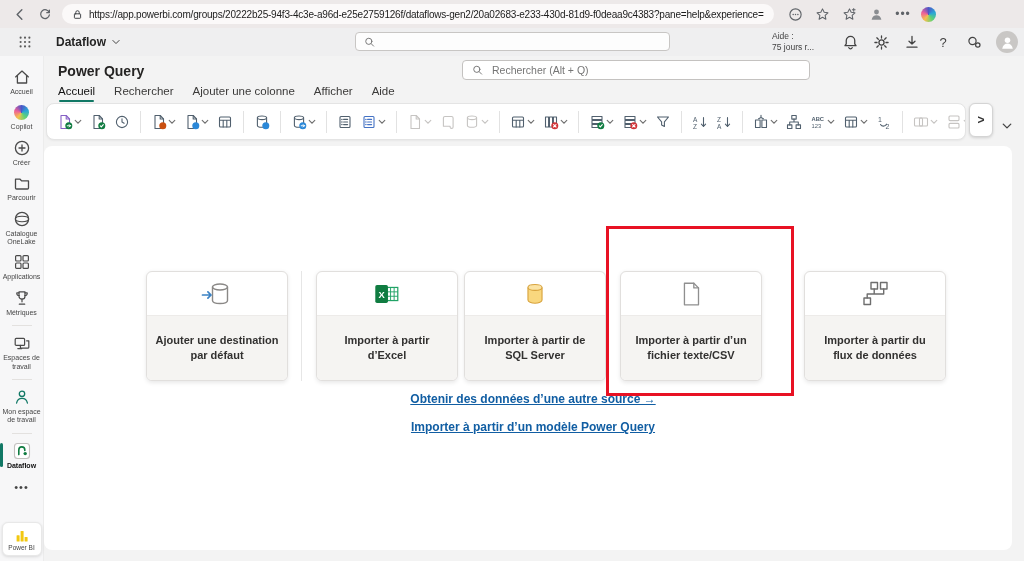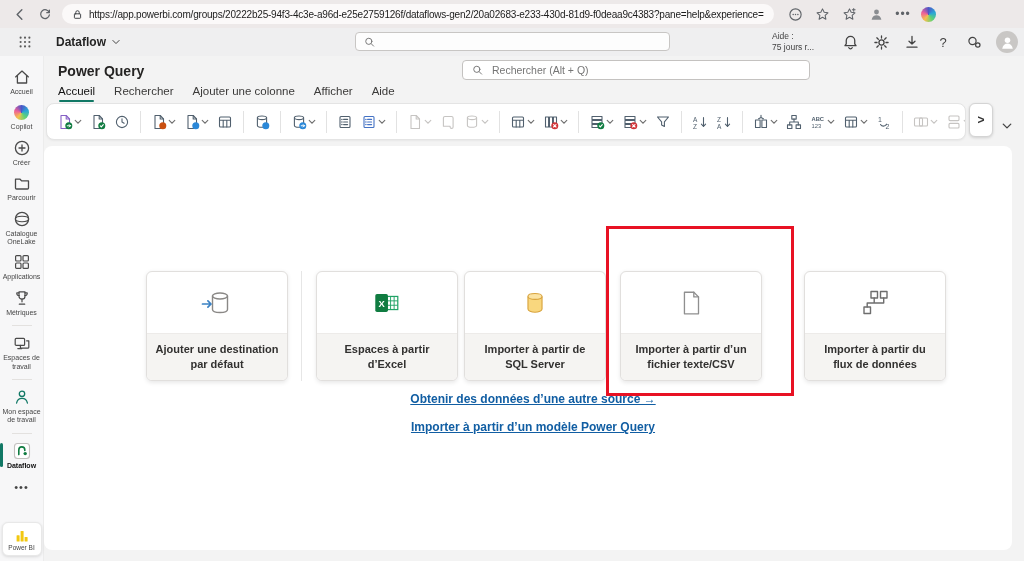--- a/index.html
+++ b/index.html
@@ -51,21 +51,21 @@
   .ric{display:flex;align-items:center;gap:1px;padding:2px 1px;border-radius:3px;cursor:pointer;flex:0 0 auto;}
   .ric.disabled{cursor:default;}
   .rdiv{width:1px;height:22px;background:#e2e2e2;margin:0 3px;flex:0 0 auto;}
   .rexpand{position:absolute;left:925px;top:47px;width:22px;height:32px;background:#fff;border:1px solid #d4d4d4;border-radius:6px;box-shadow:0 1px 3px rgba(0,0,0,.15);display:flex;align-items:center;justify-content:center;font-size:12px;font-weight:bold;color:#333;cursor:pointer;}
   .rcollapse{position:absolute;left:956px;top:63px;width:14px;height:14px;display:flex;align-items:center;justify-content:center;color:#444;cursor:pointer;}
 
   
   .canvas{position:absolute;left:44px;top:146px;width:968px;height:404px;background:#fff;border-radius:8px;}
   .card{position:absolute;top:125px;width:142px;height:110px;background:#fff;border:1px solid #e1dfdd;border-radius:6px;box-shadow:0 1.5px 4px rgba(0,0,0,.09);box-sizing:border-box;cursor:pointer;display:flex;flex-direction:column;}
   .card-ico{height:72px;display:flex;align-items:center;justify-content:center;}
-  .card-label{flex:1;background:#f5f4f2;border-top:1px solid #edebe9;border-radius:0 0 5px 5px;display:flex;align-items:center;justify-content:center;text-align:center;font-size:11px;font-weight:bold;color:#323130;line-height:1.35;padding:8px 8px;box-sizing:border-box;}
+  .card-label{flex:1;background:#f5f4f2;border-top:1px solid #edebe9;border-radius:0 0 5px 5px;display:flex;align-items:center;justify-content:center;text-align:center;font-size:11px;font-weight:bold;color:#323130;line-height:1.35;padding:17px 8px;box-sizing:border-box;}
   .cards-divider{position:absolute;left:257px;top:125px;width:1px;height:110px;background:#e6e6e6;}
   .hlbox{position:absolute;left:562px;top:80px;width:188px;height:170px;border:3px solid #e81123;box-sizing:border-box;pointer-events:none;}
   .clink{position:absolute;left:102px;width:774px;text-align:center;font-size:12px;font-weight:bold;color:#115ea3;text-decoration:underline;cursor:pointer;}
 </style>
 </head>
 <body>
 
 <div class="stage">
 
   <div class="browser">
@@ -681,21 +681,21 @@
         </div>
         <div class="card" style="left: 272px;">
           <div class="card-ico">
             <svg width="30" height="30" viewBox="0 0 32 32">
               <rect x="16" y="9" width="11.5" height="14" fill="#fff" stroke="#21a366" stroke-width="1.3"></rect>
               <path d="M16 13.7h11.5M16 18.4h11.5M19.8 9v14M23.6 9v14" stroke="#21a366" stroke-width="1"></path>
               <rect x="3.5" y="6.5" width="13.5" height="19" rx="1.8" fill="#107c41"></rect>
               <text x="6.8" y="20.3" font-size="10" font-weight="bold" fill="#fff" font-family="Liberation Sans,sans-serif">X</text>
             </svg>
           </div>
-          <div class="card-label">Espaces à partir d’Excel</div>
+          <div class="card-label">Importer à partir d’Excel</div>
         </div>
         <div class="card" style="left: 420px;">
           <div class="card-ico">
             <svg width="30" height="30" viewBox="0 0 32 32">
               <path d="M8.5 9v13.5c0 1.9 3.4 3.4 7.5 3.4s7.5-1.5 7.5-3.4V9" fill="#f9d77e" stroke="#d8a33d" stroke-width="1.2"></path>
               <ellipse cx="16" cy="9" rx="7.5" ry="3.1" fill="#fbe3a3" stroke="#d8a33d" stroke-width="1.2"></ellipse>
             </svg>
           </div>
           <div class="card-label">Importer à partir de SQL Server</div>
         </div>

